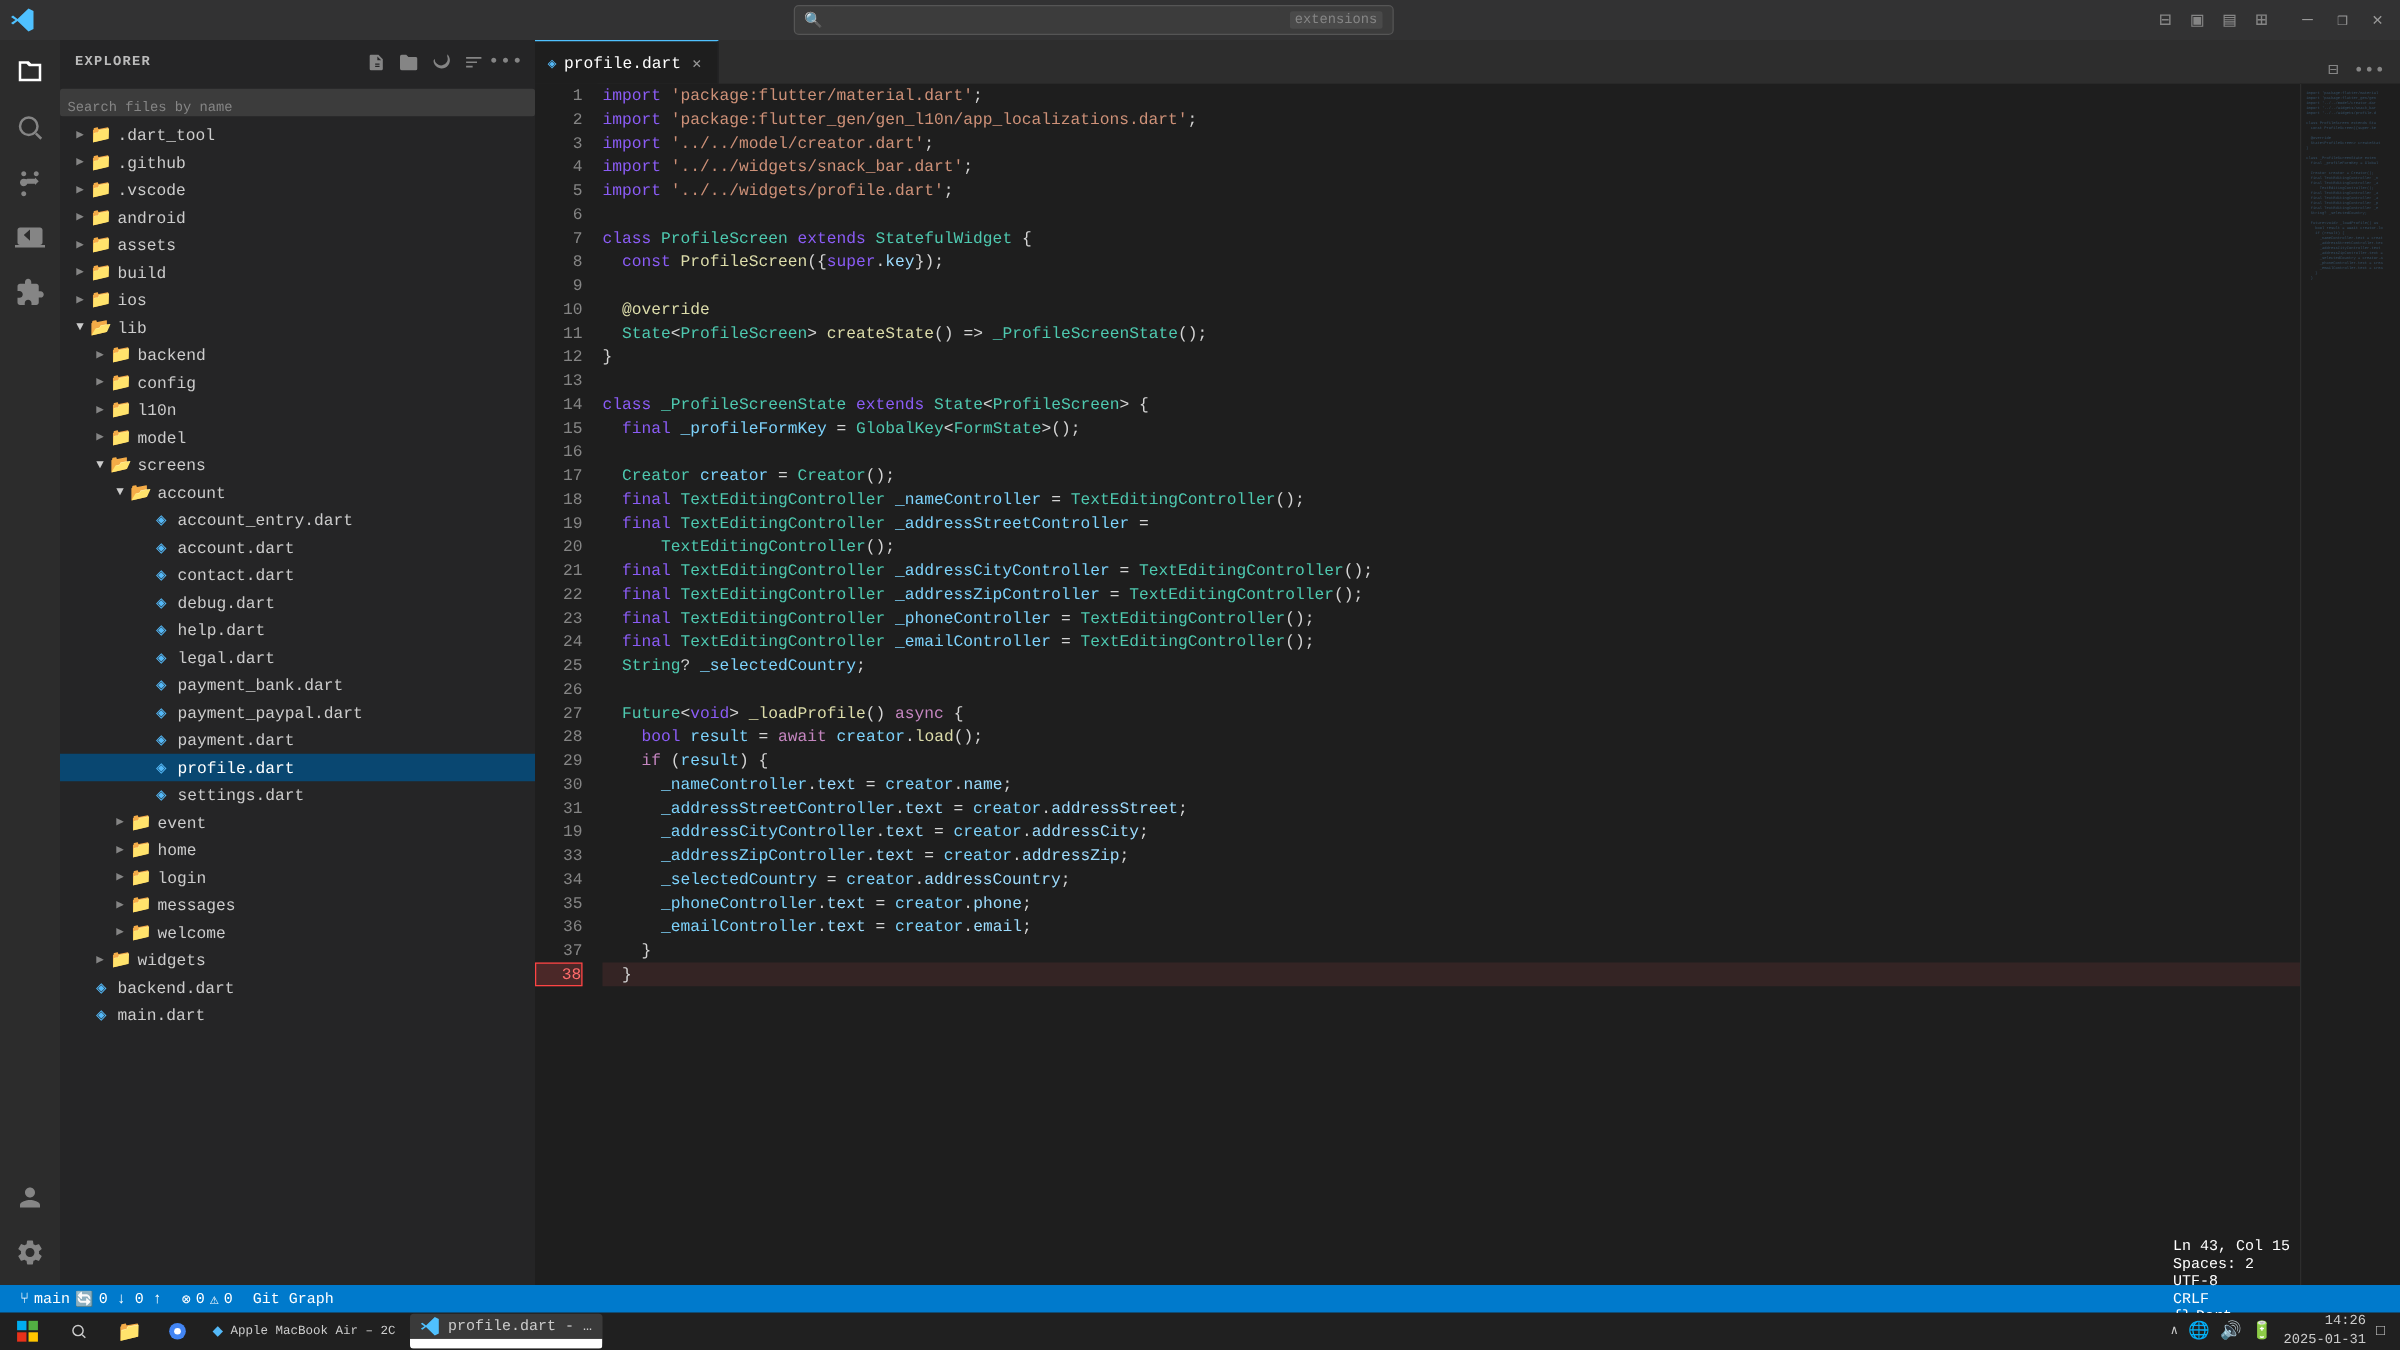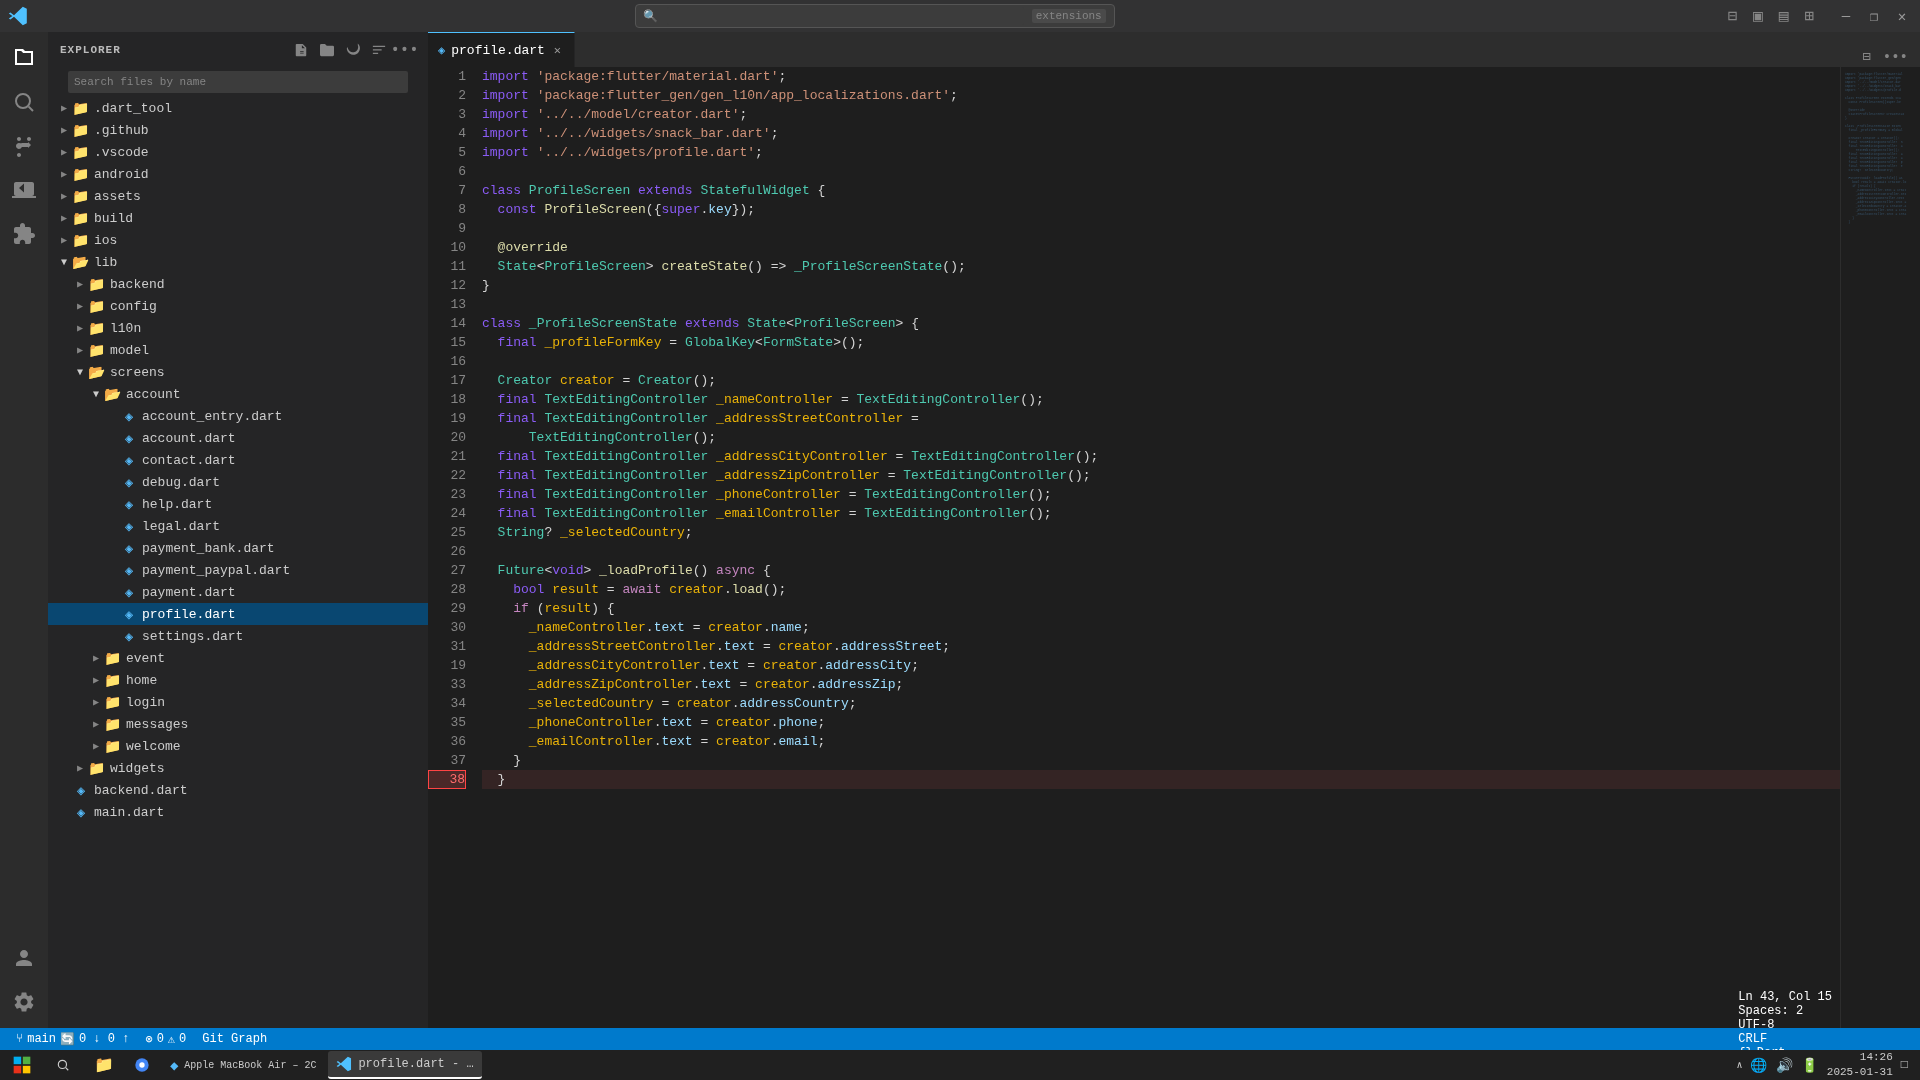--- a/index.html
+++ b/index.html
@@ -301,21 +301,21 @@
       align-items: center;
       white-space: pre;
     }
     .code-line.highlighted-line { background: rgba(255,100,100,0.1); }
 
     
     .kw { color: #8b5cf6; }         
     .kw2 { color: #c586c0; }       
     .str { color: #ce9178; }        
     .fn { color: #dcdcaa; }         
-    .var { color: #eab308; }        
+    .var { color: #7dd3fc; }        
     .cls { color: #4ec9b0; }        
     .prop { color: #9cdcfe; }       
     .anno { color: #dcdcaa; }       
     .plain { color: #d4d4d4; }      
 
     
     .status-bar {
       height: 22px;
       background: #007acc;
       display: flex;
@@ -367,21 +367,21 @@
       height: 28px;
       display: flex;
       align-items: center;
       gap: 6px;
       padding: 0 8px;
       cursor: pointer;
       border-radius: 3px;
       color: #ccc;
       font-size: 12px;
     }
-    .taskbar-app.active { background: #3a3a3a; border-bottom: 2px solid #ffffff; }
+    .taskbar-app.active { background: #3a3a3a; border-bottom: 8px solid #ffffff; }
     .taskbar-right {
       margin-left: auto;
       display: flex;
       align-items: center;
       gap: 8px;
       padding-right: 8px;
       color: #ccc;
       font-size: 12px;
     }
     .taskbar-clock {
@@ -505,21 +505,21 @@
           <svg width="14" height="14" viewBox="0 0 16 16" fill="currentColor">
               <path d="M1 3h14v1.5H1V3zm0 4h10v1.5H1V7zm0 4h6v1.5H1V11z"></path>
             </svg>
         </div>
         <div class="sidebar-tool-btn">•••</div>
       </div>
     </div>
 
     <div class="file-tree">
 
-      <div style="height:22px; background:#3c3c3c; margin:4px 20px; border-radius:2px; display:flex; align-items:center; padding:0 6px;">
+      <div style="height:22px; background:#3c3c3c; margin:4px 0; border-radius:2px; display:flex; align-items:flex-end; padding:0 6px;">
         <span style="color:#858585; font-size:11px; flex:1;">Search files by name</span>
       </div>
 
       <div class="tree-item" style="padding-left:8px;">
         <span class="arrow">▶</span>
         <span class="file-icon folder-icon">📁</span>
         <span class="label">.dart_tool</span>
       </div>
       <div class="tree-item" style="padding-left:8px;">
         <span class="arrow">▶</span>

